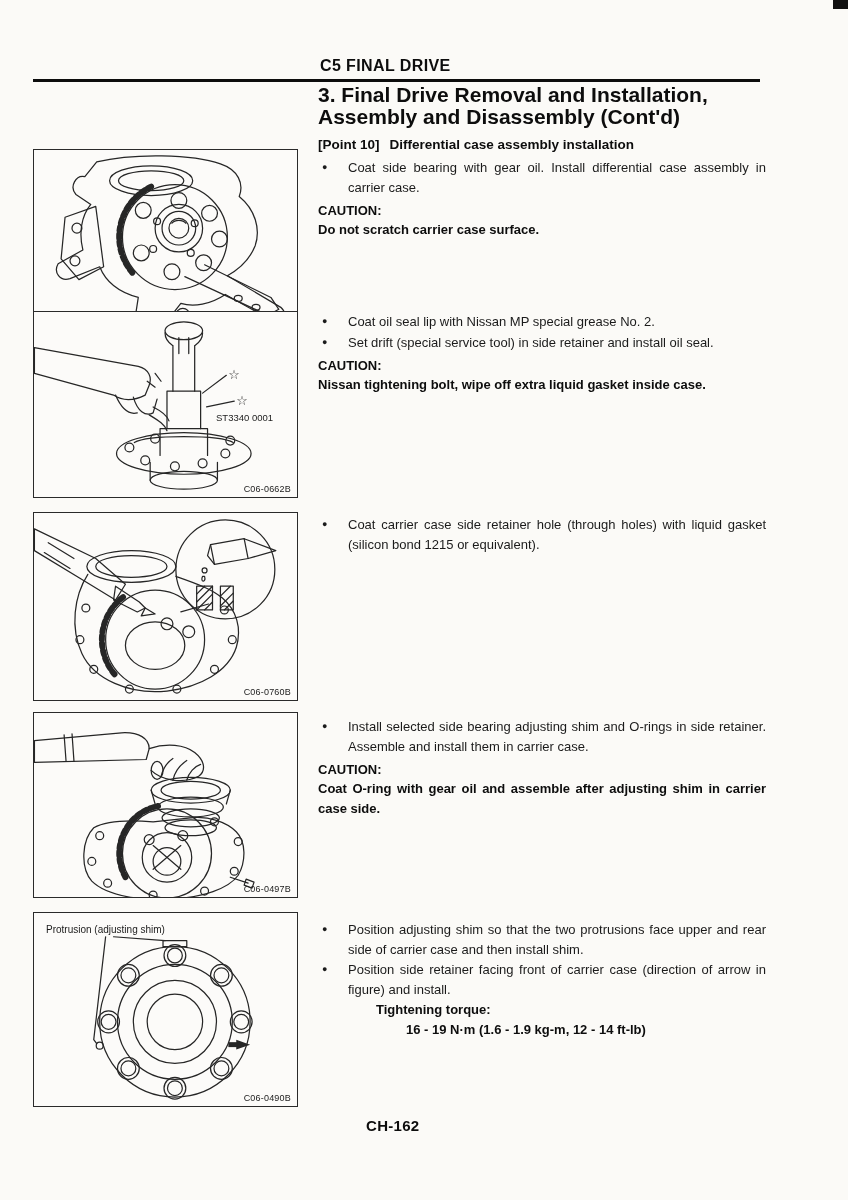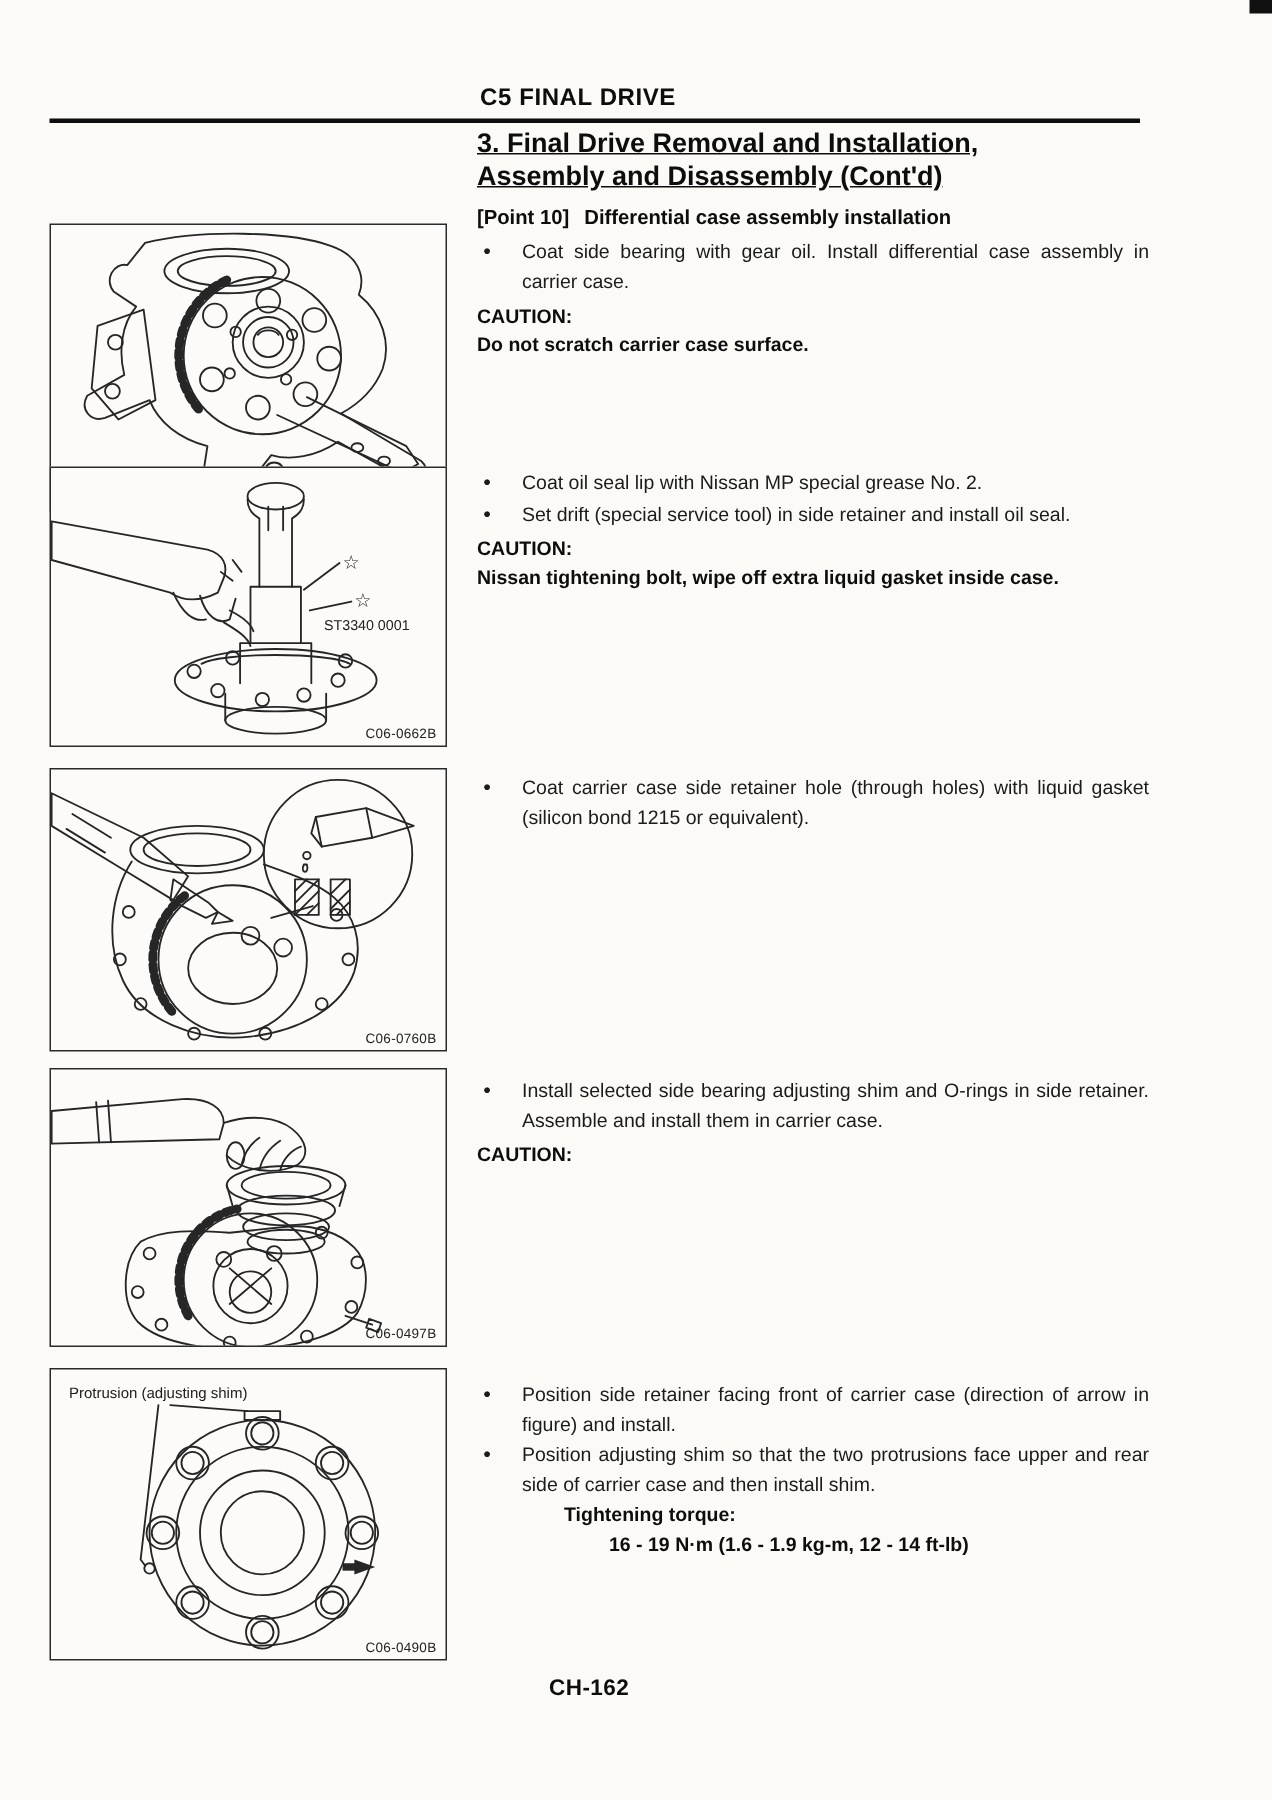--- a/index.html
+++ b/index.html
@@ -24,21 +24,21 @@
   }
   .figbox svg{position:absolute;inset:0;width:100%;height:100%;}
   .figcode{
     position:absolute;right:6px;bottom:3px;
     font-size:9px;letter-spacing:.2px;color:#222;
   }
   .figlabel{position:absolute;font-size:9.5px;color:#222;white-space:nowrap;}
   .callout{position:absolute;font-size:10px;color:#1b1b1b;white-space:nowrap;}
   .rcol{position:absolute;left:318px;top:0;width:448px;}
   .rblock{position:absolute;left:0;width:448px;}
-  .title{font-size:18px;font-weight:bold;line-height:22px;color:#0d0d0d;text-decoration:underline;}
+  .title{font-size:21px;font-weight:bold;line-height:22px;color:#0d0d0d;}
   .pointhdr{margin-top:9px;font-size:13.5px;font-weight:bold;color:#0d0d0d;}
   .pointhdr .tag{margin-right:10px;}
   .bullets{margin-top:6px;}
   .bullet{display:flex;margin-bottom:1px;}
   .bullet .bmark{
     width:30px;flex:0 0 30px;font-size:9px;line-height:19px;padding-left:4px;box-sizing:border-box;
   }
   .bullet .bmark::before{content:"\25CF";}
   .bullet .btext{
     flex:1;font-size:13px;line-height:19.5px;text-align:justify;text-align-last:left;
@@ -293,31 +293,32 @@
     </div>
 
     <div class="rblock" style="top:717px;">
       <div class="bullets" style="margin-top:0;">
         <div class="bullet">
           <span class="bmark"></span>
           <span class="btext">Install selected side bearing adjusting shim and O-rings in side retainer. Assemble and install them in carrier case.</span>
         </div>
       </div>
       <div class="caution-label">CAUTION:</div>
+      <div class="caution-text">Coat O-ring with gear oil and assemble after adjusting shim in carrier case side.</div>
     </div>
 
     <div class="rblock" style="top:920px;">
       <div class="bullets" style="margin-top:0;">
         <div class="bullet">
           <span class="bmark"></span>
+          <span class="btext">Position adjusting shim so that the two protrusions face upper and rear side of carrier case and then install shim.</span>
+        </div>
+        <div class="bullet">
+          <span class="bmark"></span>
           <span class="btext">Position side retainer facing front of carrier case (direction of arrow in figure) and install.</span>
-        </div>
-        <div class="bullet">
-          <span class="bmark"></span>
-          <span class="btext">Position adjusting shim so that the two protrusions face upper and rear side of carrier case and then install shim.</span>
         </div>
       </div>
       <div class="torque">
         <div class="torque-label">Tightening torque:</div>
         <div class="torque-value">16 - 19 N·m (1.6 - 1.9 kg-m, 12 - 14 ft-lb)</div>
       </div>
     </div>
 
   </div>
 

